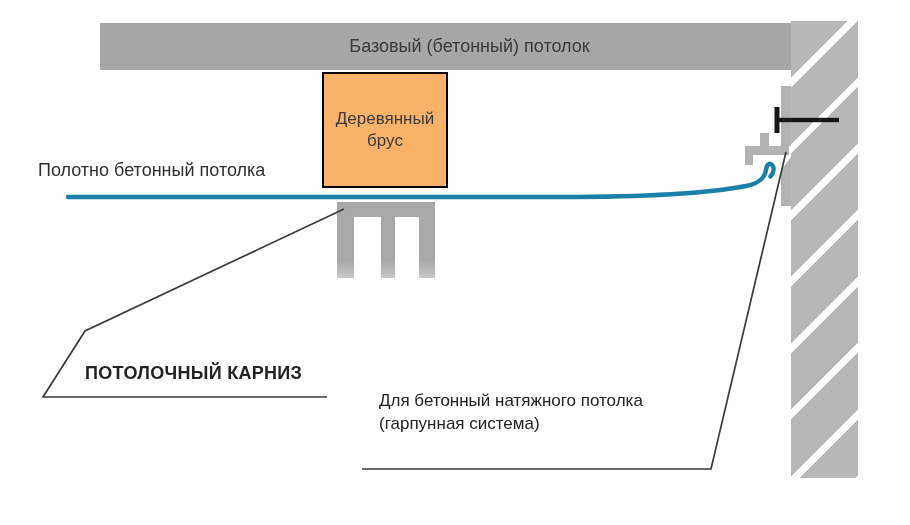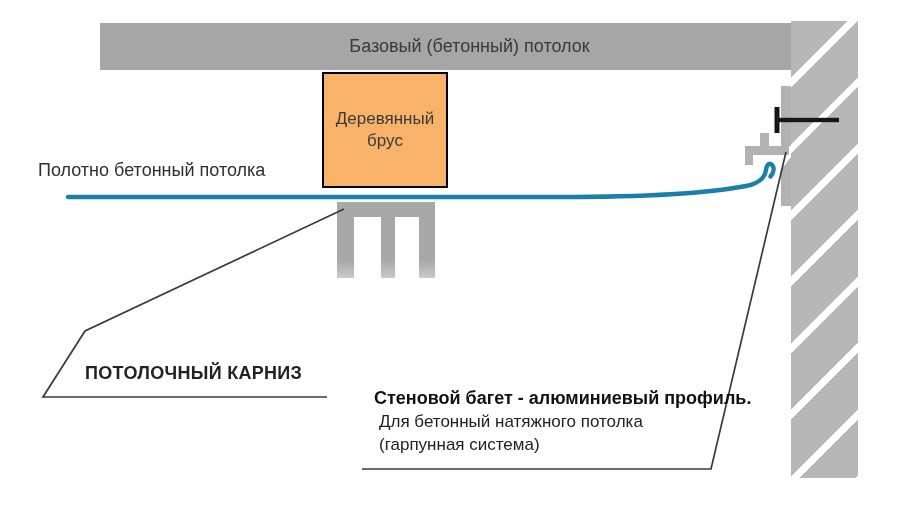--- a/index.html
+++ b/index.html
@@ -81,18 +81,17 @@
     <polyline points="344,209 85,331 43,397 327,397" fill="none" stroke="#3a3a3a" stroke-width="1.7" stroke-linejoin="miter"></polyline>
 
     <polyline points="362,469 711,469 786,152" fill="none" stroke="#3a3a3a" stroke-width="1.7" stroke-linejoin="miter"></polyline>
   </svg>
 
   <div class="label fabric-label">Полотно бетонный потолка</div>
 
   <div class="label cornice-label">ПОТОЛОЧНЫЙ КАРНИЗ</div>
 
   <div class="baguette-block">
-    <div class="baguette-title">Стеновой багет - алюминиевый профиль.</div>
     <div class="baguette-line">Для бетонный натяжного потолка</div>
     <div class="baguette-line">(гарпунная система)</div>
   </div>
 
 </div>
 
 </body></html>

